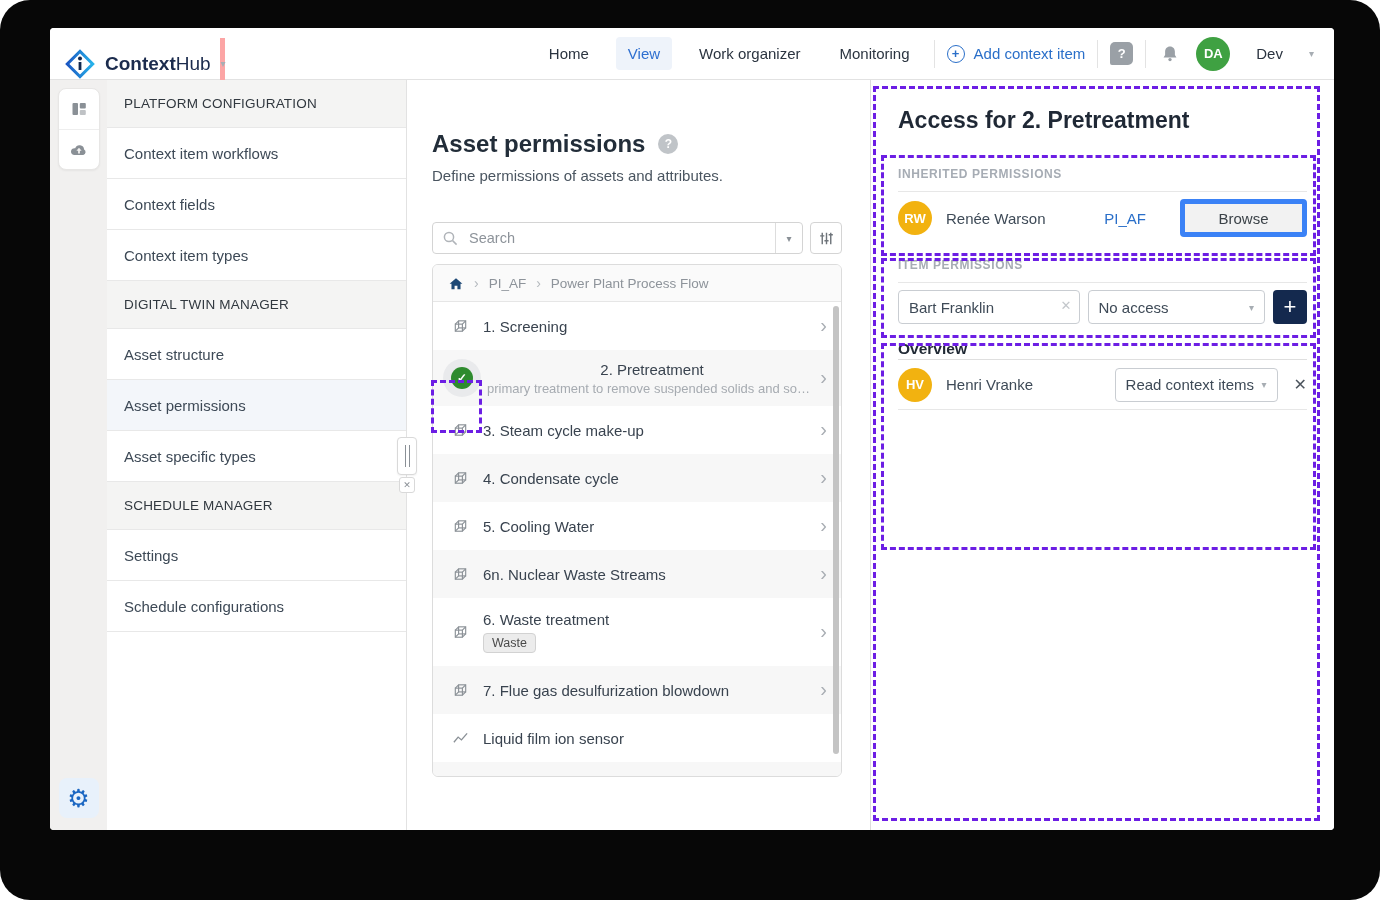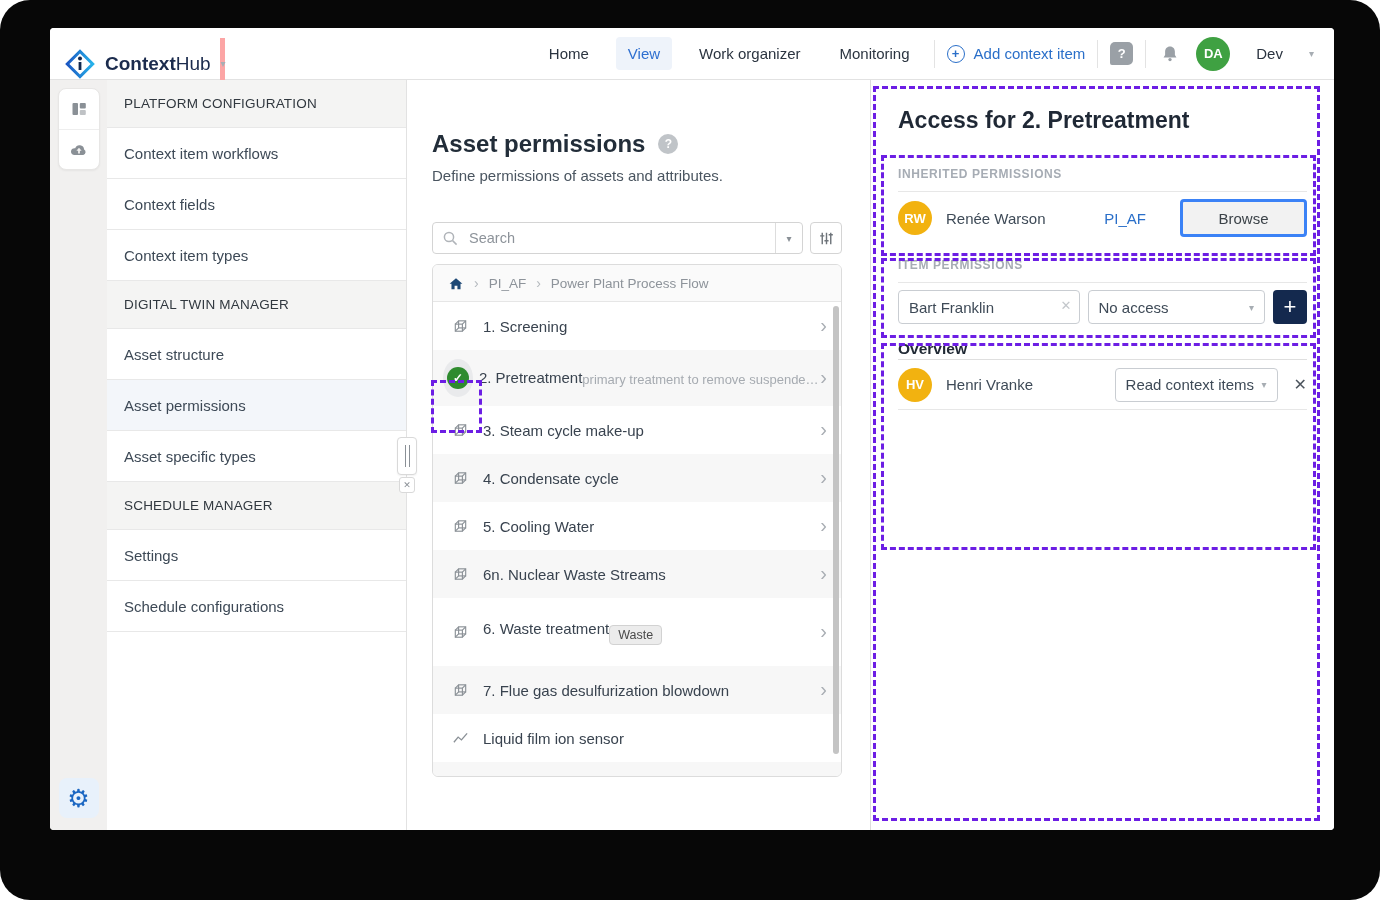--- a/index.html
+++ b/index.html
@@ -64,37 +64,37 @@
   .crumb-link { cursor: pointer; }
   .crumb-sep { color: #b4b9be; font-size: 14px; }
   .row { display: flex; align-items: center; padding: 0 14px; height: 48px; cursor: pointer; }
   .row.alt { background: #f7f7f7; }
   .row-icon { width: 26px; display: flex; justify-content: center; margin-right: 10px; }
   .row-label { font-size: 15px; color: #39434f; white-space: nowrap; }
   .row-caret { margin-left: auto; color: #a9aeb4; font-size: 20px; line-height: 1; padding-bottom: 3px; }
   .row.sel { height: 56px; }
   .sel-badge { width: 38px; height: 38px; background: #e9eaec; border-radius: 50%; display: flex; align-items: center; justify-content: center; margin: 0 6px 0 -4px; cursor: pointer; }
   .check { width: 22px; height: 22px; border-radius: 50%; background: #2e8b2e; color: #fff; font-size: 12px; font-weight: 700; display: flex; align-items: center; justify-content: center; }
-  .row-col { display: flex; min-width: 0; text-align: center; }
+  .row-col { display: flex; flex-direction: column; min-width: 0; text-align: center; }
   .row-desc { font-size: 13px; color: #a6abb1; margin-top: 3px; white-space: nowrap; overflow: hidden; text-overflow: ellipsis; max-width: 330px; }
   .row.waste { height: 68px; }
   .badge { display: inline-block; margin-top: 5px; padding: 2px 8px; background: #ececec; border: 1px solid #d2d2d2; border-radius: 4px; font-size: 12.5px; color: #4a4a4a; align-self: flex-start; }
   .strip { height: 17px; background: #f7f7f7; }
   .vscroll { position: absolute; right: 2px; top: 41px; width: 6px; height: 448px; background: #c4c4c4; border-radius: 3px; cursor: pointer; }
 
   
   .right { width: 464px; background: #fff; border-left: 1px solid #ddd; padding: 0 27px; }
   .r-title { margin-top: 27px; font-size: 23px; font-weight: 800; color: #1f2835; }
   .r-seclabel { margin-top: 33px; font-size: 12px; font-weight: 600; color: #a6acb4; letter-spacing: .6px; }
   .r-div { border-top: 1px solid #e7e7e7; margin-top: 10px; }
   .r-row { display: flex; align-items: center; height: 52px; }
   .avatar-sm { width: 34px; height: 34px; min-width: 34px; border-radius: 50%; background: #f2b210; color: #fff; font-weight: 700; font-size: 13px; display: flex; align-items: center; justify-content: center; }
   .r-name { margin-left: 14px; font-size: 15px; color: #3e4a57; white-space: nowrap; }
   .r-link { margin-left: auto; color: #2a6fc9; font-size: 15px; cursor: pointer; }
-  .browse { margin-left: 34px; width: 127px; height: 38px; background: #f2f2f2; border: 3px solid #3b82f6; border-radius: 4px; font-size: 15px; color: #3b4248; display: flex; align-items: center; justify-content: center; cursor: pointer; }
+  .browse { margin-left: 34px; width: 127px; height: 38px; background: #f2f2f2; border: 5px solid #3b82f6; border-radius: 4px; font-size: 15px; color: #3b4248; display: flex; align-items: center; justify-content: center; cursor: pointer; }
   .ip-row { display: flex; align-items: center; margin-top: 7px; }
   .text-field { position: relative; width: 182px; height: 34px; }
   .text-field input { width: 100%; height: 100%; border: 1px solid #c9cdd2; border-radius: 4px; padding: 0 26px 0 10px; font-size: 15px; color: #3e4a57; outline: none; font-family: inherit; }
   .clear-x { position: absolute; right: 8px; top: 8px; color: #c3c7cb; font-size: 13px; cursor: pointer; }
   .select { width: 178px; height: 34px; margin-left: 8px; border: 1px solid #c9cdd2; border-radius: 4px; display: flex; align-items: center; justify-content: space-between; padding: 0 10px; font-size: 15px; color: #3e4a57; cursor: pointer; background: #fff; }
   .select .caret { font-size: 10px; }
   .plus-btn { width: 34px; height: 34px; margin-left: 8px; background: #14294e; color: #fff; border-radius: 4px; font-size: 22px; line-height: 1; display: flex; align-items: center; justify-content: center; cursor: pointer; }
   .ov-header { margin-top: 16px; font-size: 15.5px; font-weight: 700; color: #212a35; padding-bottom: 1px; border-bottom: 1px solid #dfdfdf; }
   .ov-row { display: flex; align-items: center; height: 50px; border-bottom: 1px solid #e7e7e7; }
   .ov-select { margin-left: auto; width: 163px; height: 34px; }

